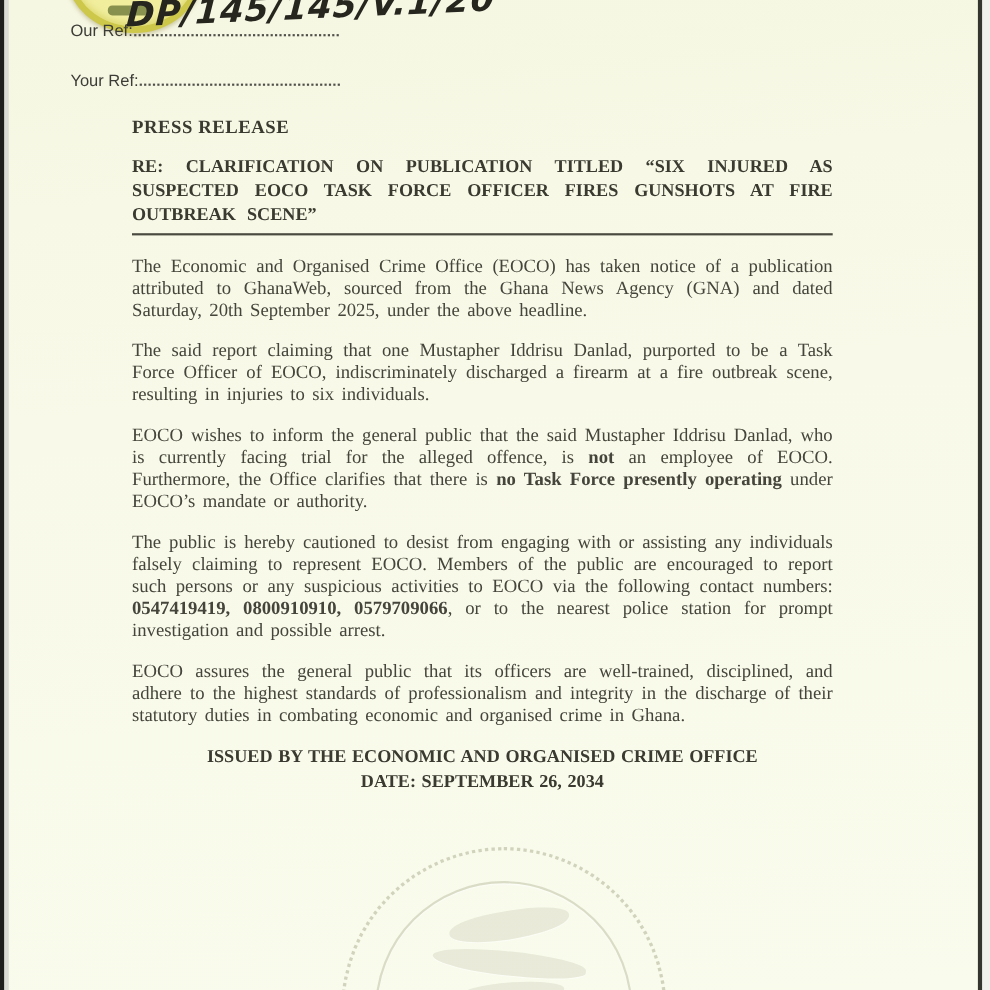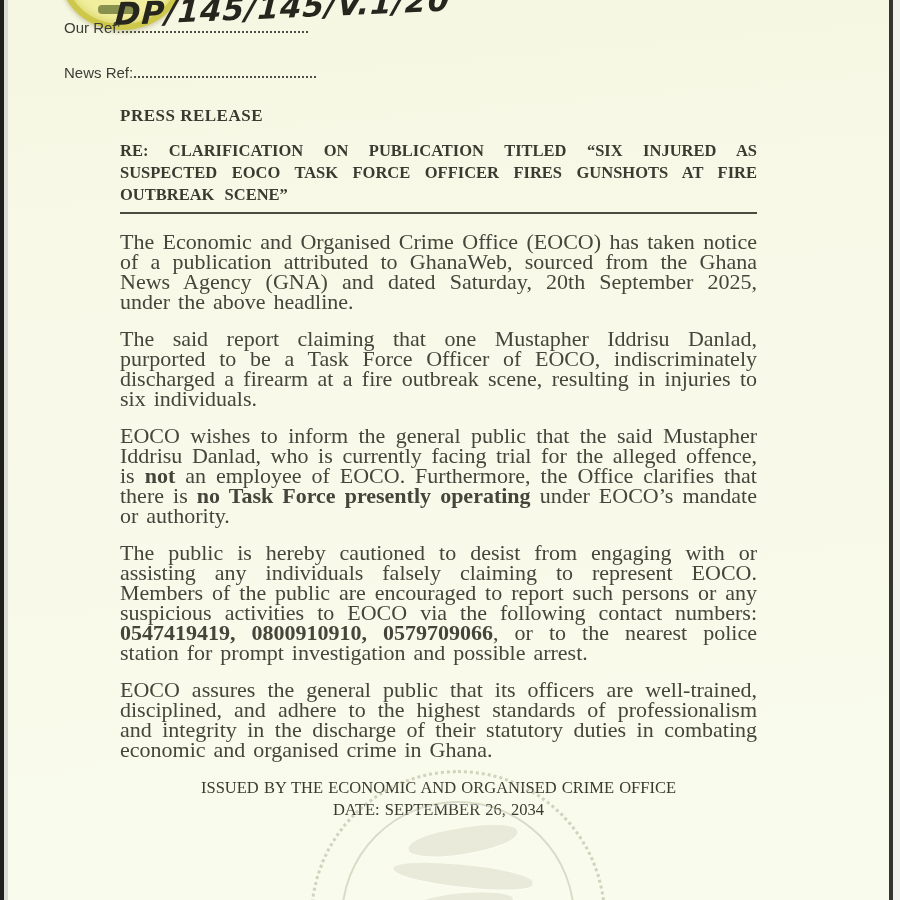--- a/index.html
+++ b/index.html
@@ -46,27 +46,27 @@
   .pr-title{
     margin:0 0 16px 0;font-size:17px;font-weight:bold;line-height:1;
     letter-spacing:.5px;color:#3a3a30;
   }
   .pr-subject{
     margin:0 0 18px 0;font-size:16.5px;font-weight:bold;line-height:1.32;
     text-align:justify;word-spacing:6px;color:#3a3a30;
     padding-bottom:7px;border-bottom:2px solid #4a4a40;
   }
   .content p{
-    margin:16px 0 17px 0;font-size:22px;line-height:20px;
+    margin:16px 0 17px 0;font-size:17px;line-height:20px;
     text-align:justify;word-spacing:2.5px;
   }
   .seg-i{}
   .seg-b{font-weight:bold;}
   .issued{
-    margin-top:15px;text-align:center;font-weight:normal;
+    margin-top:15px;text-align:center;font-weight:bold;
     font-size:16.5px;line-height:22px;color:#3a3a30;word-spacing:1px;
   }
 
   
   .seal{
     position:absolute;left:310px;top:770px;width:290px;height:290px;
     border-radius:50%;border:3px dotted rgba(150,152,118,.40);
     box-shadow:0 1px 1px rgba(255,255,255,.65);
   }
   .seal-inner{
@@ -92,21 +92,21 @@
   <div class="logo">
     <div class="logo-smudge"></div>
   </div>
 
   <div class="ref-row ref-our">
     <span>Our Ref:</span><span class="ref-dots"></span>
   </div>
   <div class="handwriting">DP/145/145/V.1/20</div>
 
   <div class="ref-row ref-your">
-    <span>News Ref:</span><span class="ref-dots"></span>
+    <span>Your Ref:</span><span class="ref-dots"></span>
   </div>
 
   <div class="content">
     <h1 class="pr-title">PRESS RELEASE</h1>
     <h2 class="pr-subject">RE: CLARIFICATION ON PUBLICATION TITLED “SIX INJURED AS SUSPECTED EOCO TASK FORCE OFFICER FIRES GUNSHOTS AT FIRE OUTBREAK SCENE”</h2>
     <p><span>The Economic and Organised Crime Office (EOCO) has taken notice of a publication attributed to GhanaWeb, sourced from the Ghana News Agency (GNA) and dated Saturday, 20th September 2025, under the above headline.</span></p>
     <p><span>The said report claiming that one </span><span class="seg-i">Mustapher Iddrisu Danlad</span><span>, purported to be a Task Force Officer of EOCO, indiscriminately discharged a firearm at a fire outbreak scene, resulting in injuries to six individuals.</span></p>
     <p><span>EOCO wishes to inform the general public that the said </span><span class="seg-i">Mustapher Iddrisu Danlad</span><span>, who is currently facing trial for the alleged offence, is </span><span class="seg-b">not</span><span> an employee of EOCO. Furthermore, the Office clarifies that there is </span><span class="seg-b">no Task Force presently operating</span><span> under EOCO’s mandate or authority.</span></p>
     <p><span>The public is hereby cautioned to desist from engaging with or assisting any individuals falsely claiming to represent EOCO. Members of the public are encouraged to report such persons or any suspicious activities to EOCO via the following contact numbers: </span><span class="seg-b">0547419419, 0800910910, 0579709066</span><span>, or to the nearest police station for prompt investigation and possible arrest.</span></p>
     <p><span>EOCO assures the general public that its officers are well-trained, disciplined, and adhere to the highest standards of professionalism and integrity in the discharge of their statutory duties in combating economic and organised crime in Ghana.</span></p>

